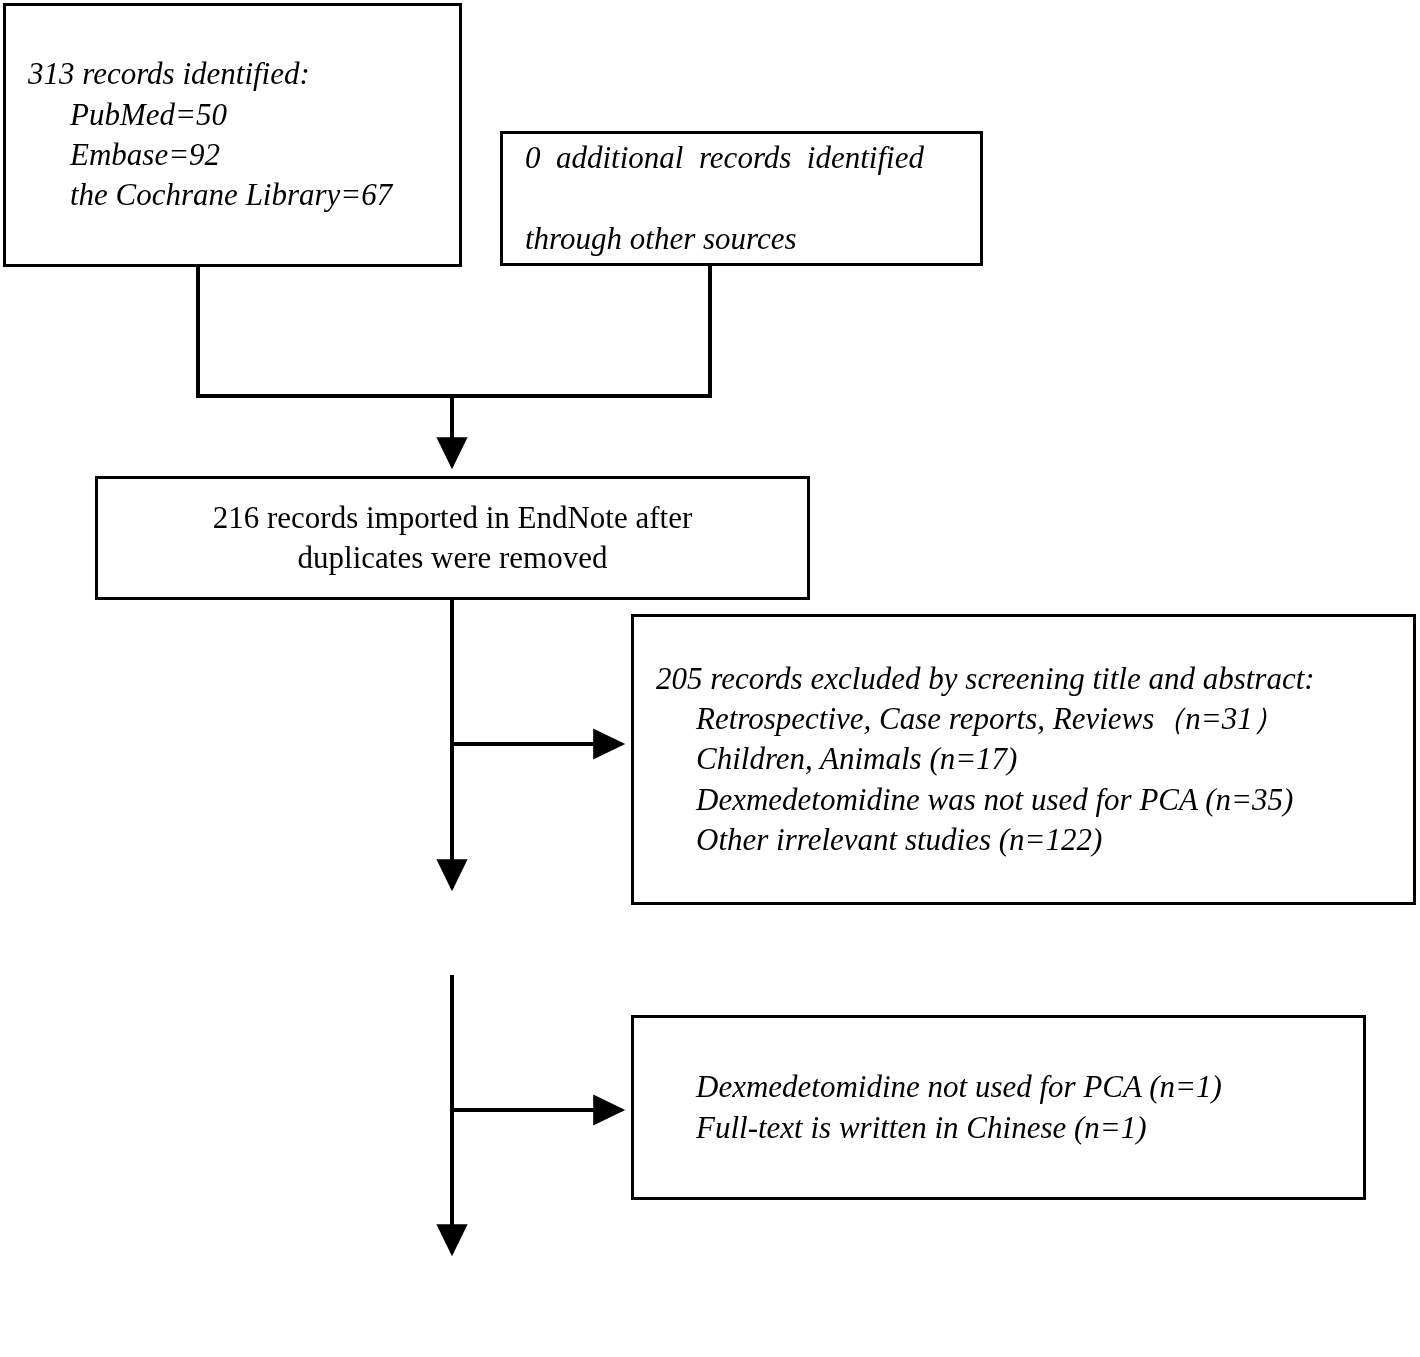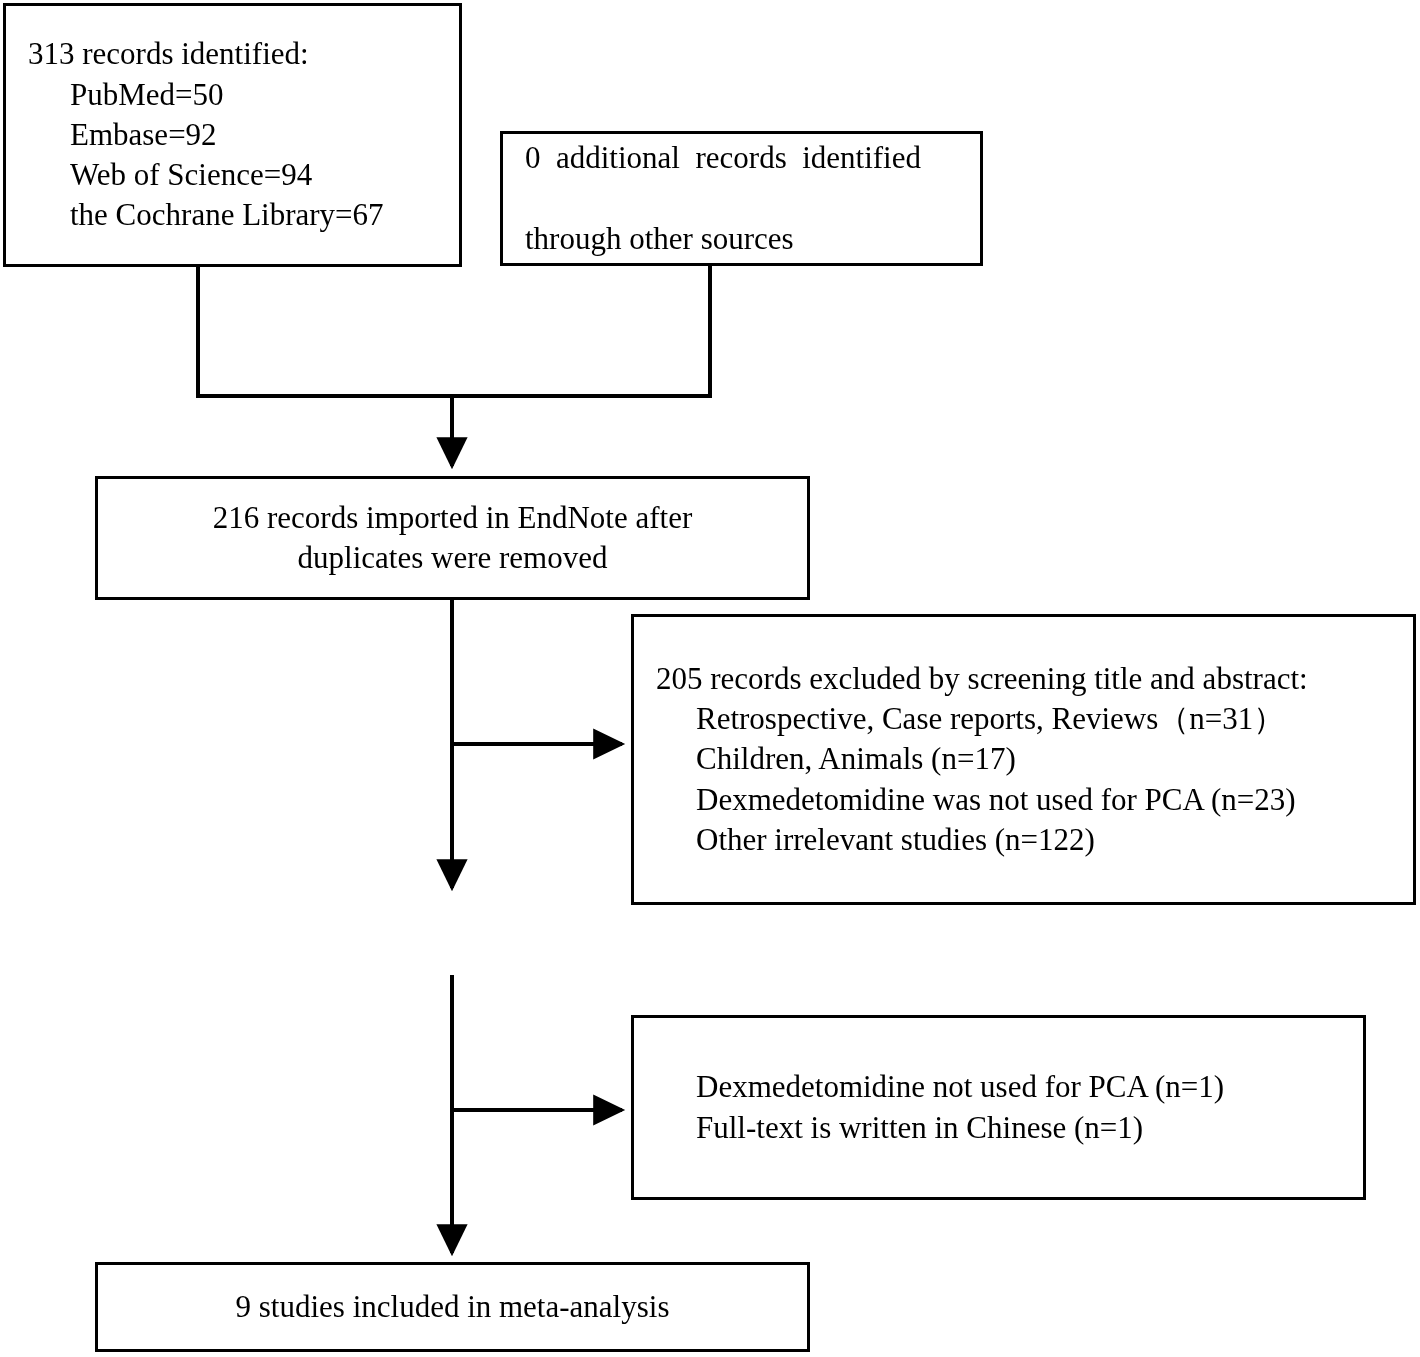--- a/index.html
+++ b/index.html
@@ -39,20 +39,21 @@
     font-size: 31px;
     line-height: 1.30;
     white-space: pre;
   }
   .node-box.centered .node-text {
     text-align: center;
   }
   .node-box.lefted {
     padding-left: 22px;
     padding-right: 18px;
+    font-style: italic;
   }
   .indent1 {
     padding-left: 42px;
   }
   .indent-sub {
     padding-left: 40px;
   }
   
   #box-identification { left: 3px;   top: 3px;    width: 459px; height: 264px; }
   #box-other-sources  { left: 500px; top: 131px;  width: 483px; height: 135px; gap: 40px; }
@@ -91,45 +92,41 @@
     </g>
     <g>
       <path d="M452,1110 L622,1110" fill="none" stroke="#000000" stroke-width="4" marker-end="url(#arrowhead)"></path>
     </g>
   </svg>
 
   <div class="node-box lefted" id="box-identification">
     <div class="node-text">313 records identified:</div>
     <div class="node-text indent1">PubMed=50</div>
     <div class="node-text indent1">Embase=92</div>
-    <div class="node-text indent1">Web of Science=94</div>
     <div class="node-text indent1">the Cochrane Library=67</div>
   </div>
 
   <div class="node-box lefted" id="box-other-sources">
     <div class="node-text">0  additional  records  identified</div>
     <div class="node-text">through other sources</div>
   </div>
 
   <div class="node-box centered" id="box-dedup">
     <div class="node-text">216 records imported in EndNote after</div>
     <div class="node-text">duplicates were removed</div>
   </div>
 
   <div class="node-box lefted" id="box-excluded-screen">
     <div class="node-text">205 records excluded by screening title and abstract:</div>
     <div class="node-text indent-sub">Retrospective, Case reports, Reviews（n=31）</div>
     <div class="node-text indent-sub">Children, Animals (n=17)</div>
-    <div class="node-text indent-sub">Dexmedetomidine was not used for PCA (n=23)</div>
+    <div class="node-text indent-sub">Dexmedetomidine was not used for PCA (n=35)</div>
     <div class="node-text indent-sub">Other irrelevant studies (n=122)</div>
   </div>
 
 
   <div class="node-box lefted" id="box-excluded-full">
     <div class="node-text indent-sub">Dexmedetomidine not used for PCA (n=1)</div>
     <div class="node-text indent-sub">Full-text is written in Chinese (n=1)</div>
   </div>
 
-  <div class="node-box centered" id="box-included">
-    <div class="node-text">9 studies included in meta-analysis</div>
-  </div>
 
 </div>
 
 </body></html>

